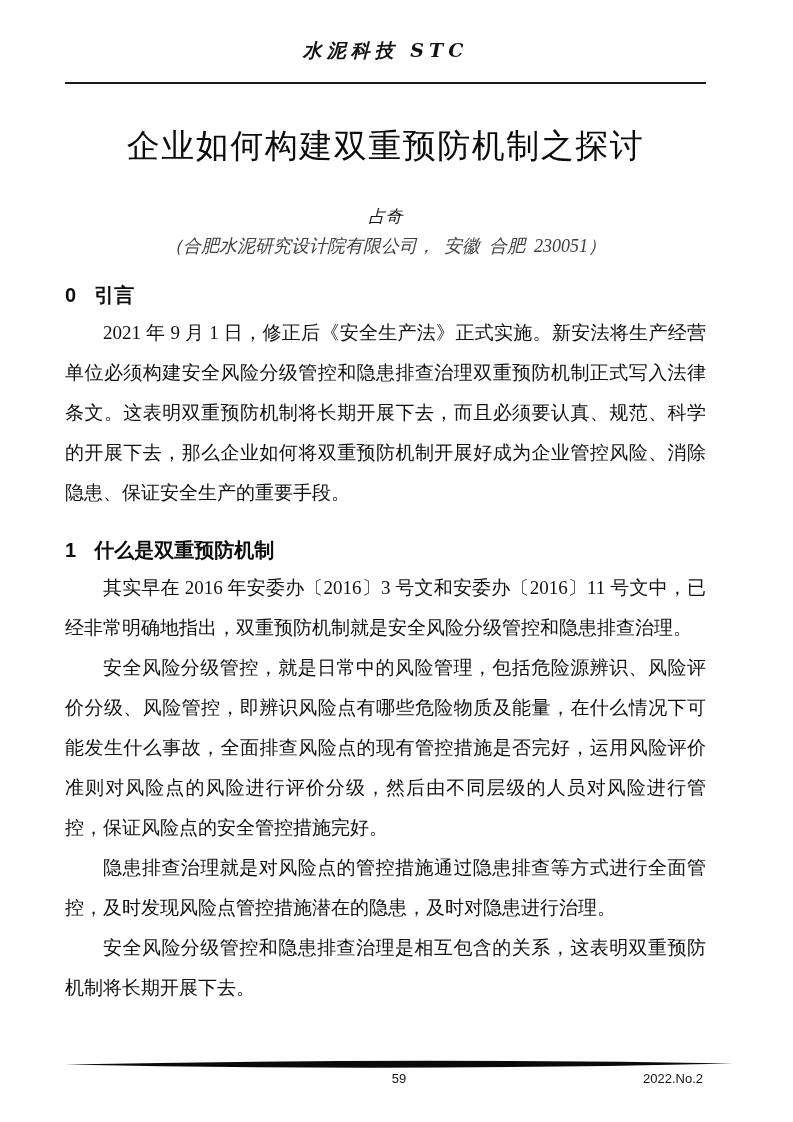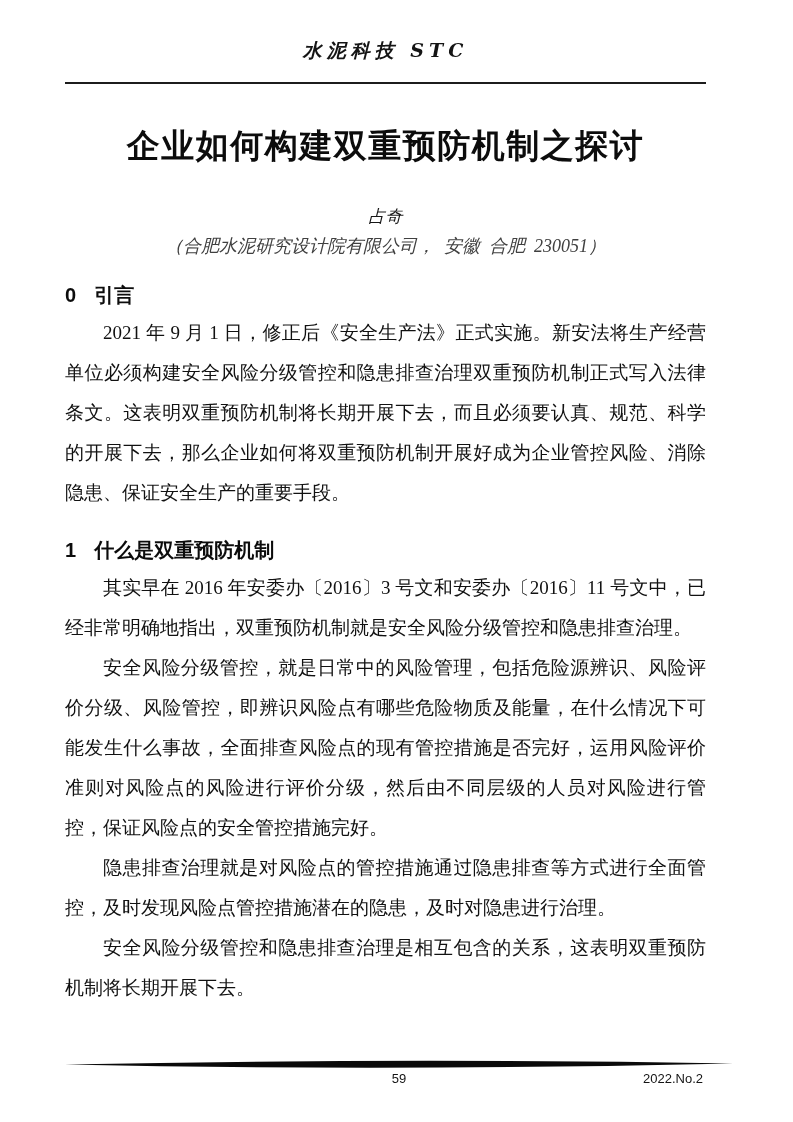--- a/index.html
+++ b/index.html
@@ -31,21 +31,21 @@
     font-size: 19px;
     font-weight: bold;
     letter-spacing: 5px;
     color: #141414;
   }
   
   .title {
     margin: 40px 0 0 0;
     text-align: center;
     font-size: 33px;
-    font-weight: bold;
+    font-weight: normal;
     letter-spacing: 1.5px;
     color: #0c0c0c;
     font-family: "Liberation Serif", "DejaVu Serif", serif;
   }
   .author {
     margin-top: 36px;
     text-align: center;
     font-size: 17px;
     font-style: italic;
     color: #161616;

